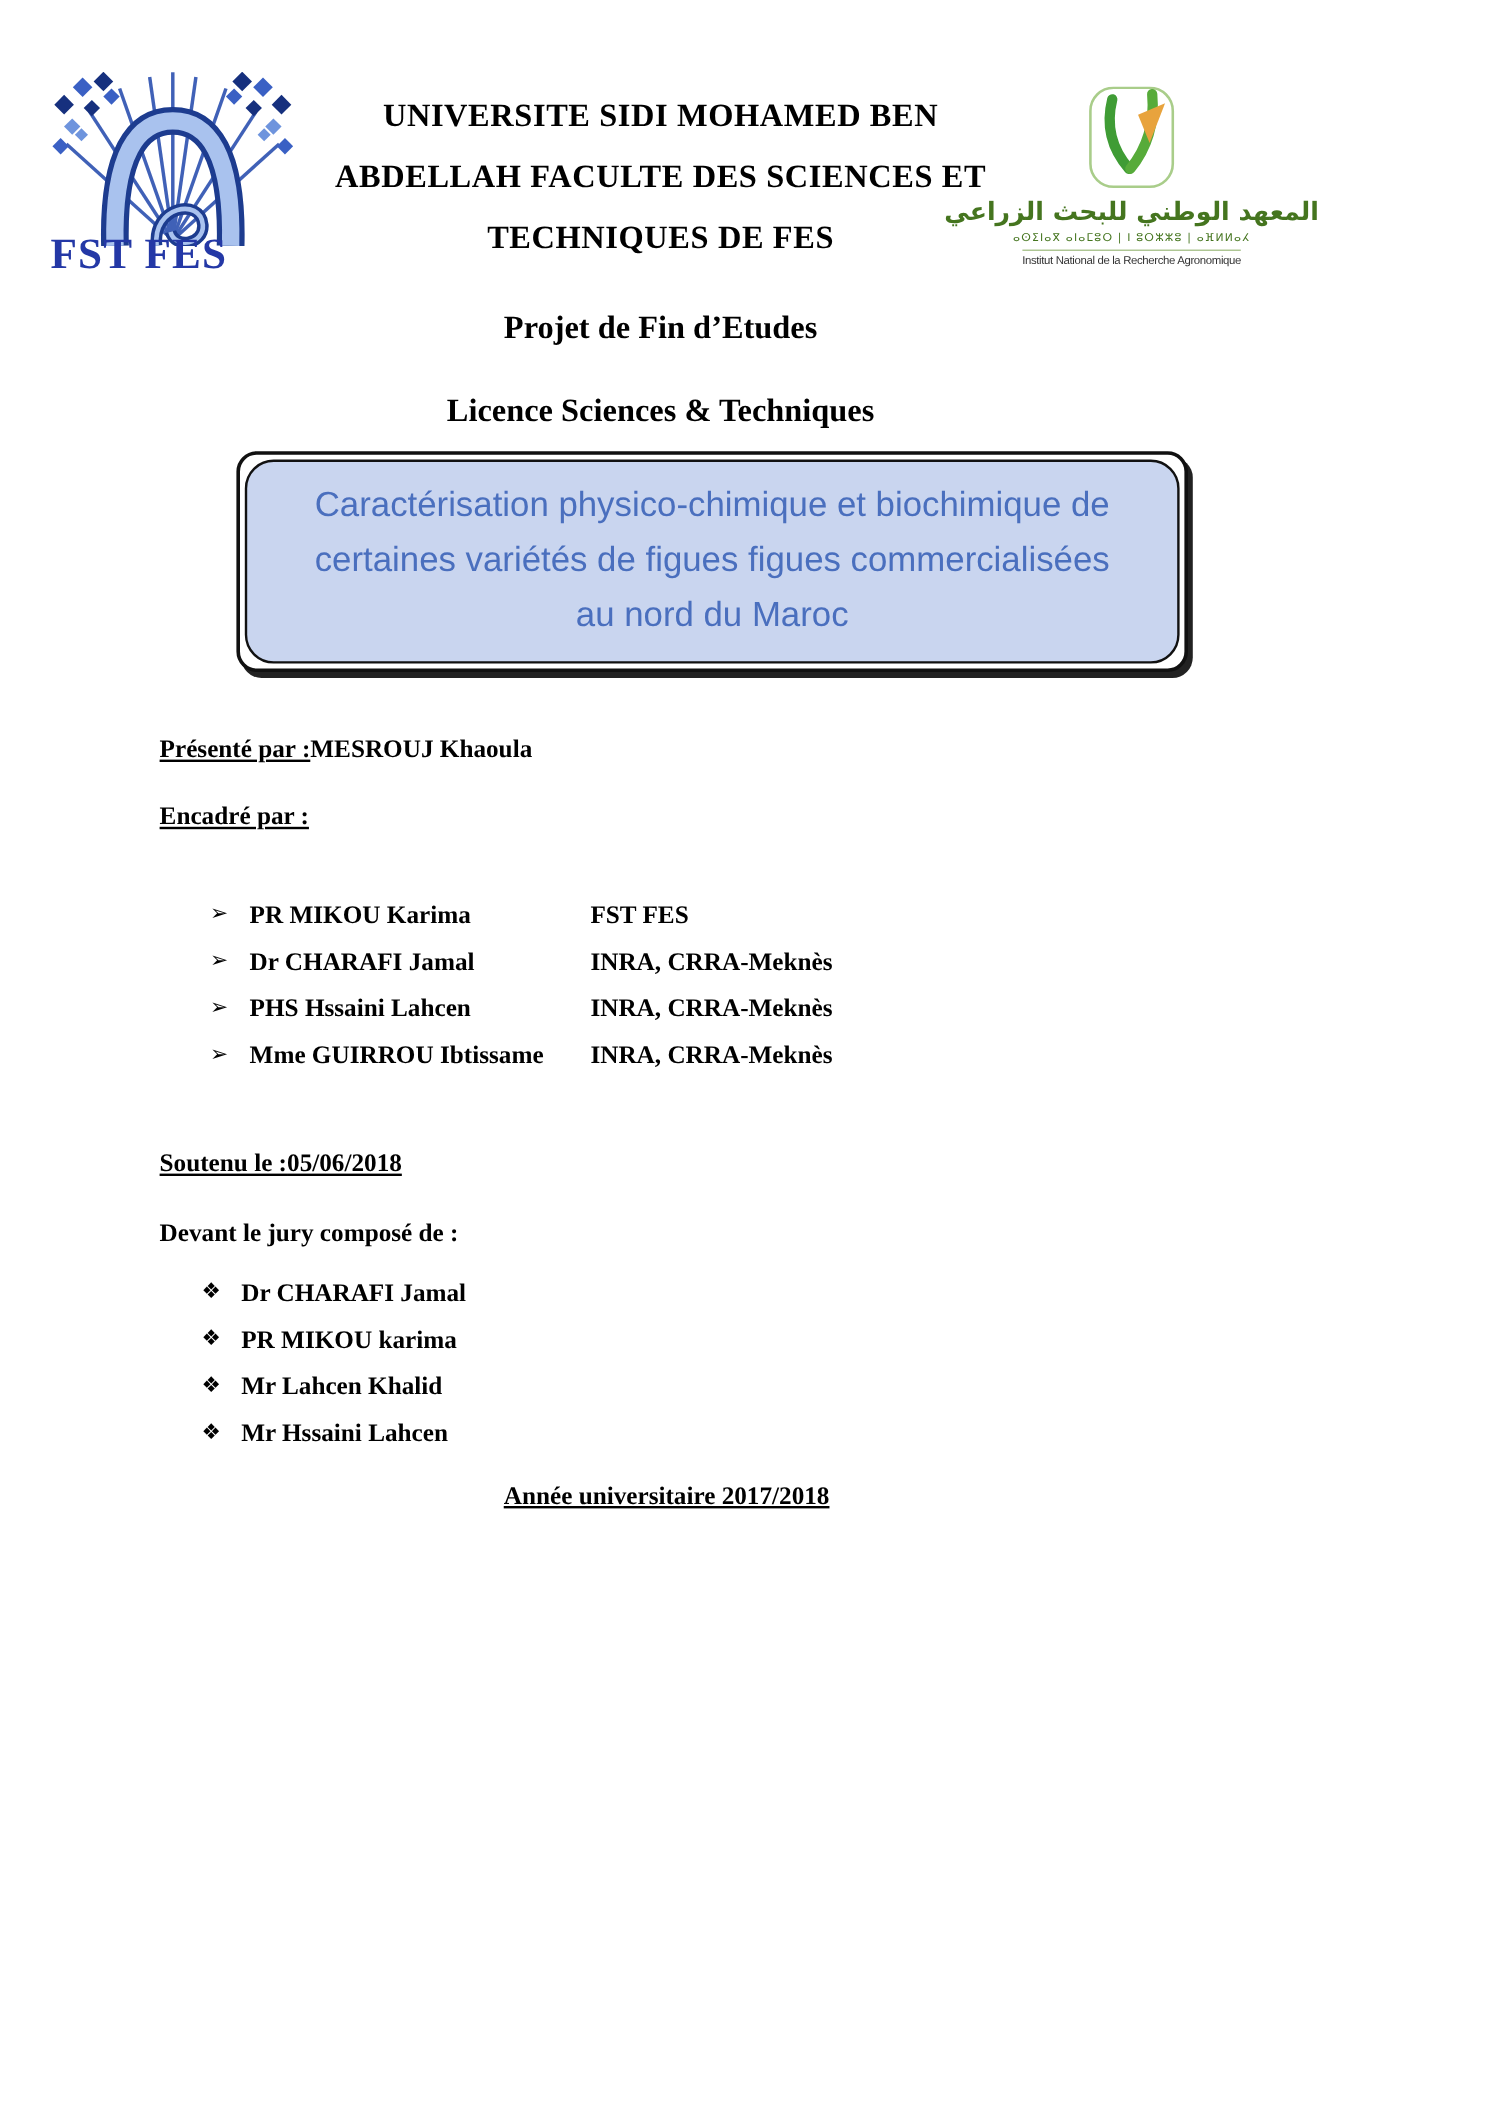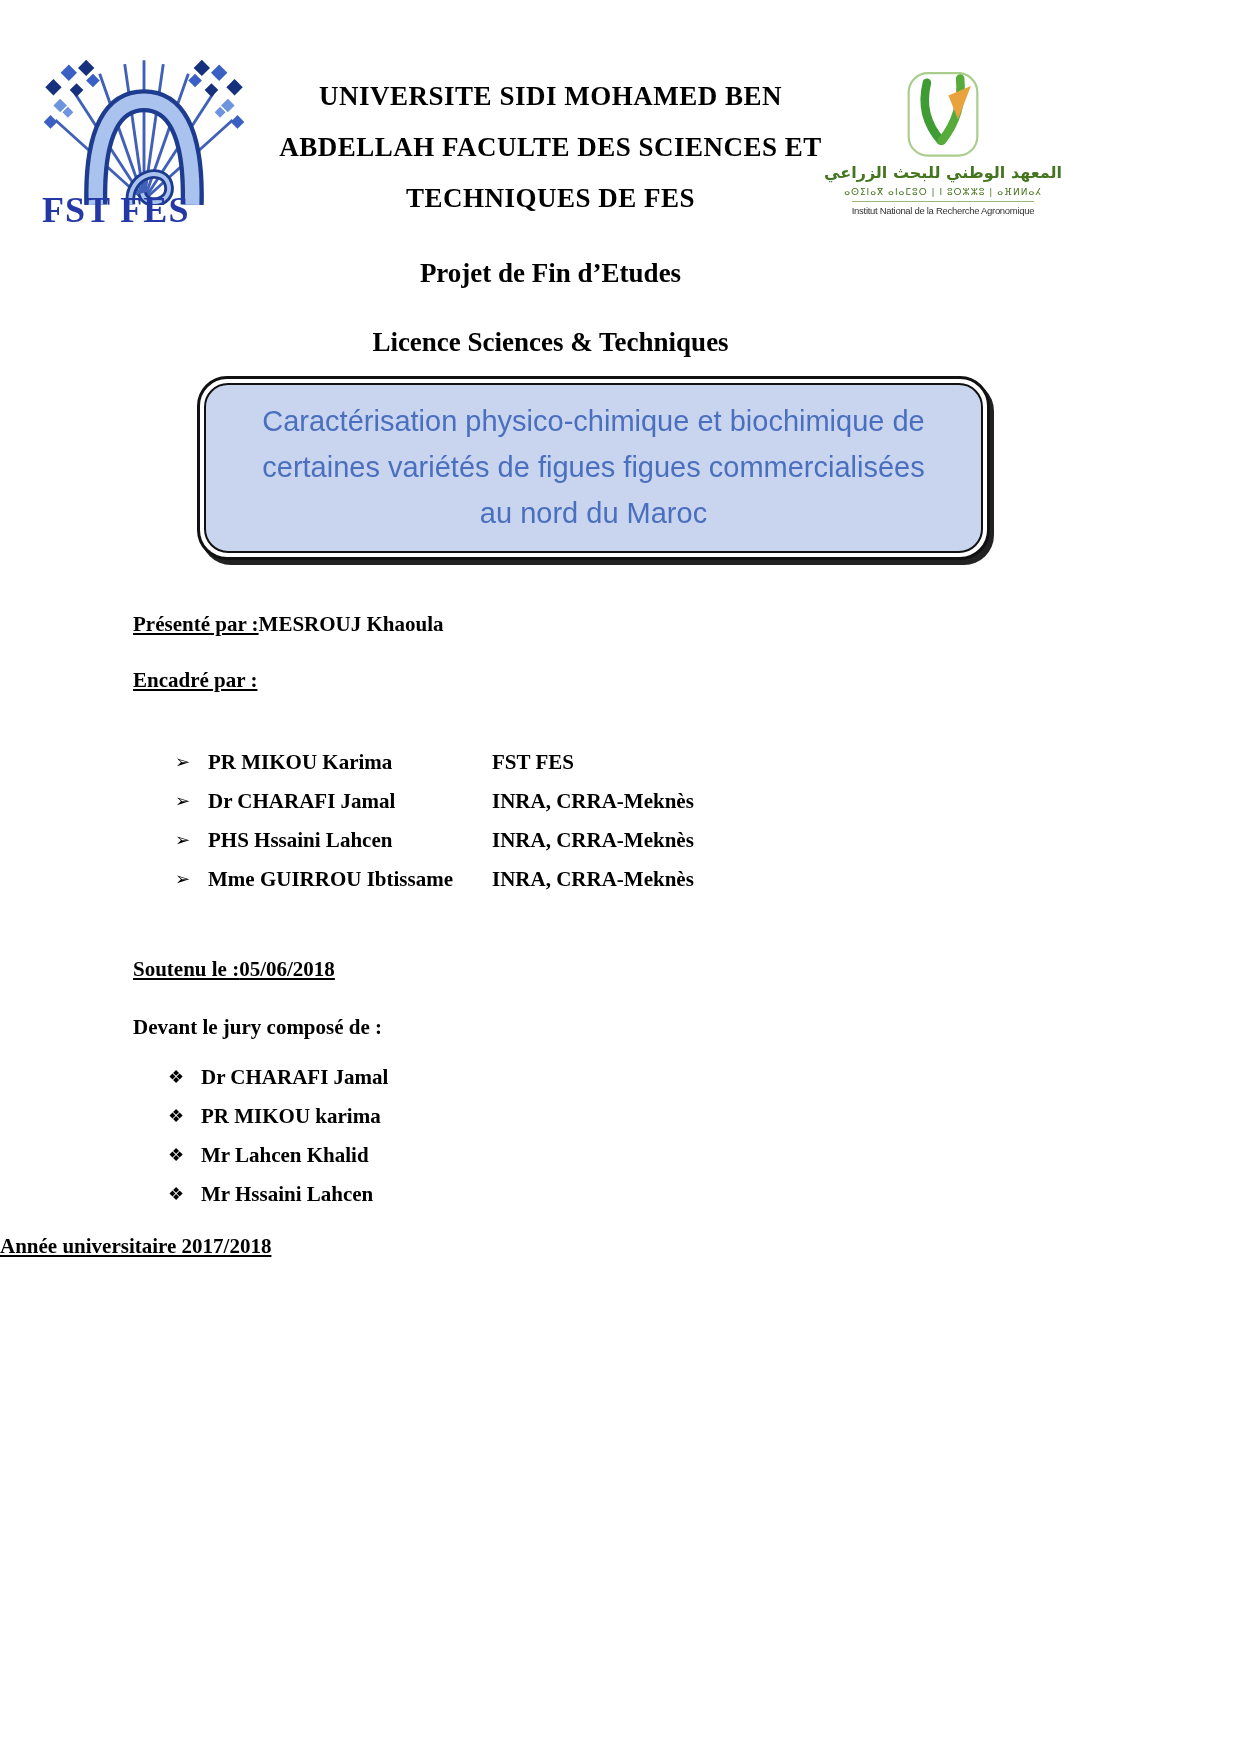--- a/index.html
+++ b/index.html
@@ -18,21 +18,21 @@
   .fst-logo { position: absolute; left: 38px; top: 60px; width: 222px; }
   .fst-label {
     font-size: 36px; font-weight: 700; color: #2438a6;
     letter-spacing: 1px; margin-top: -20px; margin-left: 4px;
   }
   .inra-logo {
     position: absolute; left: 841px; top: 72px; width: 204px;
     display: flex; flex-direction: column; align-items: center;
   }
   .inra-arabic {
-    font-family: "DejaVu Sans", sans-serif; font-size: 16px; font-weight: 700;
+    font-family: "DejaVu Sans", sans-serif; font-size: 21px; font-weight: 700;
     color: #45751f; direction: rtl; line-height: 1.4; margin-top: 2px; white-space: nowrap;
   }
   .inra-symbols {
     font-family: "DejaVu Sans", sans-serif; font-size: 9px;
     color: #45751f; letter-spacing: 1px; margin-top: 3px; white-space: nowrap; text-align: right;
   }
   .inra-french {
     font-family: "Liberation Sans", "DejaVu Sans", sans-serif;
     font-size: 9.5px; letter-spacing: -0.3px; color: #333;
     border-top: 1px solid #9bb87a; margin-top: 4px; padding-top: 3px; white-space: nowrap;
@@ -42,21 +42,21 @@
   .head-block { padding-top: 71px; padding-right: 140px; text-align: center; }
   .uni-line { font-size: 27px; font-weight: 700; line-height: 51px; letter-spacing: 0.5px; }
   .subtitle { font-size: 27px; font-weight: 700; line-height: 31px; }
   .projet  { margin-top: 34px; }
   .licence { margin-top: 38px; }
   .biotech { margin-top: 40px; }
 
   
   .title-box-outer {
     margin: 18px 0 0 197px; width: 793px;
-    border: 3px solid #111; border-radius: 30px;
+    border: 3px solid #111; border-radius: 17px;
     padding: 4px; background: #fff;
     box-shadow: 4px 5px 0 #222;
   }
   .title-box-inner {
     border: 2px solid #111; border-radius: 24px;
     background: #c9d5ef; padding: 13px 8px 15px; text-align: center;
   }
   .title-line {
     font-family: "Liberation Sans", "DejaVu Sans", sans-serif;
     font-size: 29px; color: #4a6fbe; line-height: 46px;
@@ -76,21 +76,21 @@
   .jury-item { display: flex; margin-left: 35px; margin-bottom: 15px;
                font-size: 21px; font-weight: 700; line-height: 24px; }
   .bullet { width: 33px; font-family: "DejaVu Sans", sans-serif;
             font-size: 18px; line-height: 24px; flex: 0 0 33px; }
   .sup-name { width: 284px; flex: 0 0 284px; }
 
   .soutenu { margin-top: 66px; }
   .devant  { margin-top: 34px; }
 
   .annee {
-    margin-top: 28px; padding-right: 130px;
+    margin-top: 28px; text-align: center; padding-right: 130px;
     font-size: 21px; font-weight: 700;
   }
 </style>
 </head>
 <body>
 
 <div class="page">
 
   <div class="fst-logo">
     <svg viewBox="0 0 220 150" width="212" height="145" aria-hidden="true">

